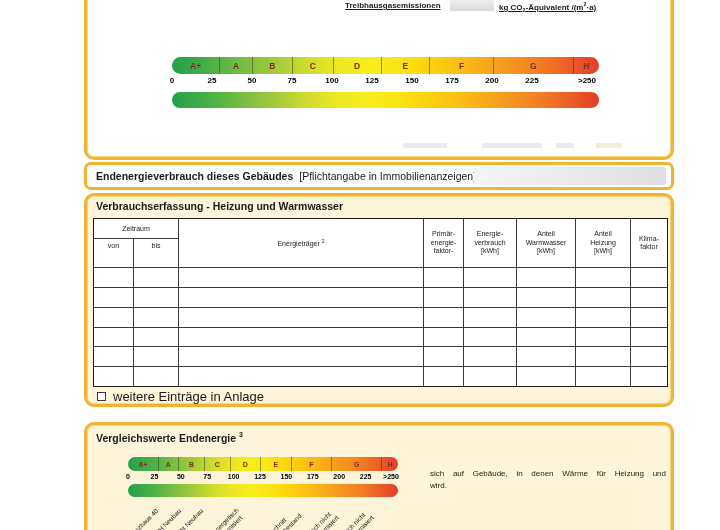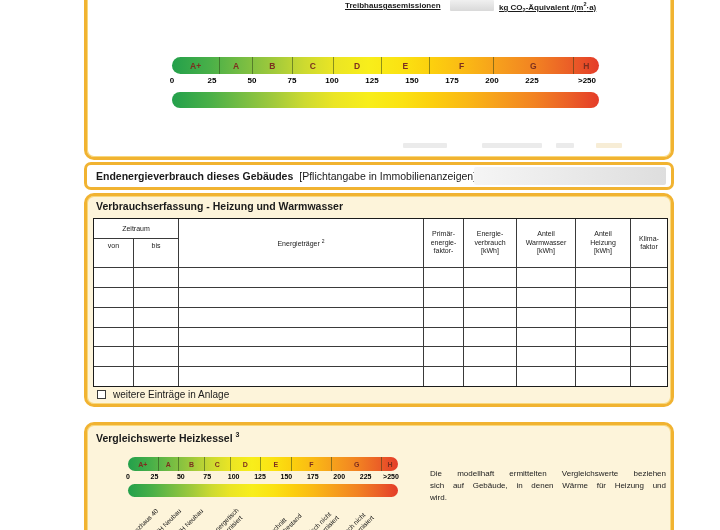--- a/index.html
+++ b/index.html
@@ -98,21 +98,21 @@
   .hc sup{font-size:5px;}
   .trow{display:flex;height:20px;border-top:1px solid #3a3a3a;box-sizing:border-box;}
   .c{border-right:1px solid #3a3a3a;box-sizing:border-box;}
   .c:last-child{border-right:none;}
   .c-von{width:40px;} .c-bis{width:45px;} .c-et{flex:1;} .c-pf{width:40px;}
   .c-ev{width:53px;} .c-aw{width:59px;} .c-ah{width:55px;} .c-kf{width:36px;}
 
   
   #chk-row{position:absolute;left:97px;top:389px;display:flex;align-items:center;}
   .chk{width:7px;height:7px;border:1px solid #3a3a3a;background:#fff;margin-right:7px;}
-  .chk-label{font-size:10px;}
+  .chk-label{font-size:13px;}
 
   
   .rlabel{position:absolute;width:0;height:0;}
   .rlabel>span{
     position:absolute;right:0;bottom:0;display:block;white-space:nowrap;
     transform:rotate(-45deg);transform-origin:100% 100%;
     font-size:6.5px;line-height:7.5px;color:#111;text-align:left;
   }
   #compare-text{
     position:absolute;left:430px;top:468px;width:236px;
@@ -289,21 +289,21 @@
       <div class="c c-kf"></div>
     </div>
 </div>
 
 <div id="chk-row">
   <div class="chk"></div>
   <span class="chk-label">weitere Einträge in Anlage</span>
 </div>
 
 <div id="frame-compare" class="frame cream"></div>
-<div class="sec-title" style="left:96px;top:431px;"><span>Vergleichswerte Heizkessel</span> <sup>3</sup></div>
+<div class="sec-title" style="left:96px;top:431px;"><span>Vergleichswerte Endenergie</span> <sup>3</sup></div>
 
 <div id="scale-b" class="scale">
   <div class="classbar">
     <div class="seg s1">
         <span>A+</span>
       </div>
     <div class="seg s2">
         <span>A</span>
       </div>
     <div class="seg s3">
@@ -378,16 +378,15 @@
     </span>
   </div>
 <div class="rlabel" style="left:375px;top:519px;">
     <span>
       <div>EFH energetisch nicht</div>
       <div>wesentlich modernisiert</div>
     </span>
   </div>
 
 <div id="compare-text">
-  <div class="jline">Die modellhaft ermittelten Vergleichswerte beziehen</div>
   <div class="jline">sich auf Gebäude, in denen Wärme für Heizung und</div>
   <div class="lline">wird.</div>
 </div>
 
 </body></html>

